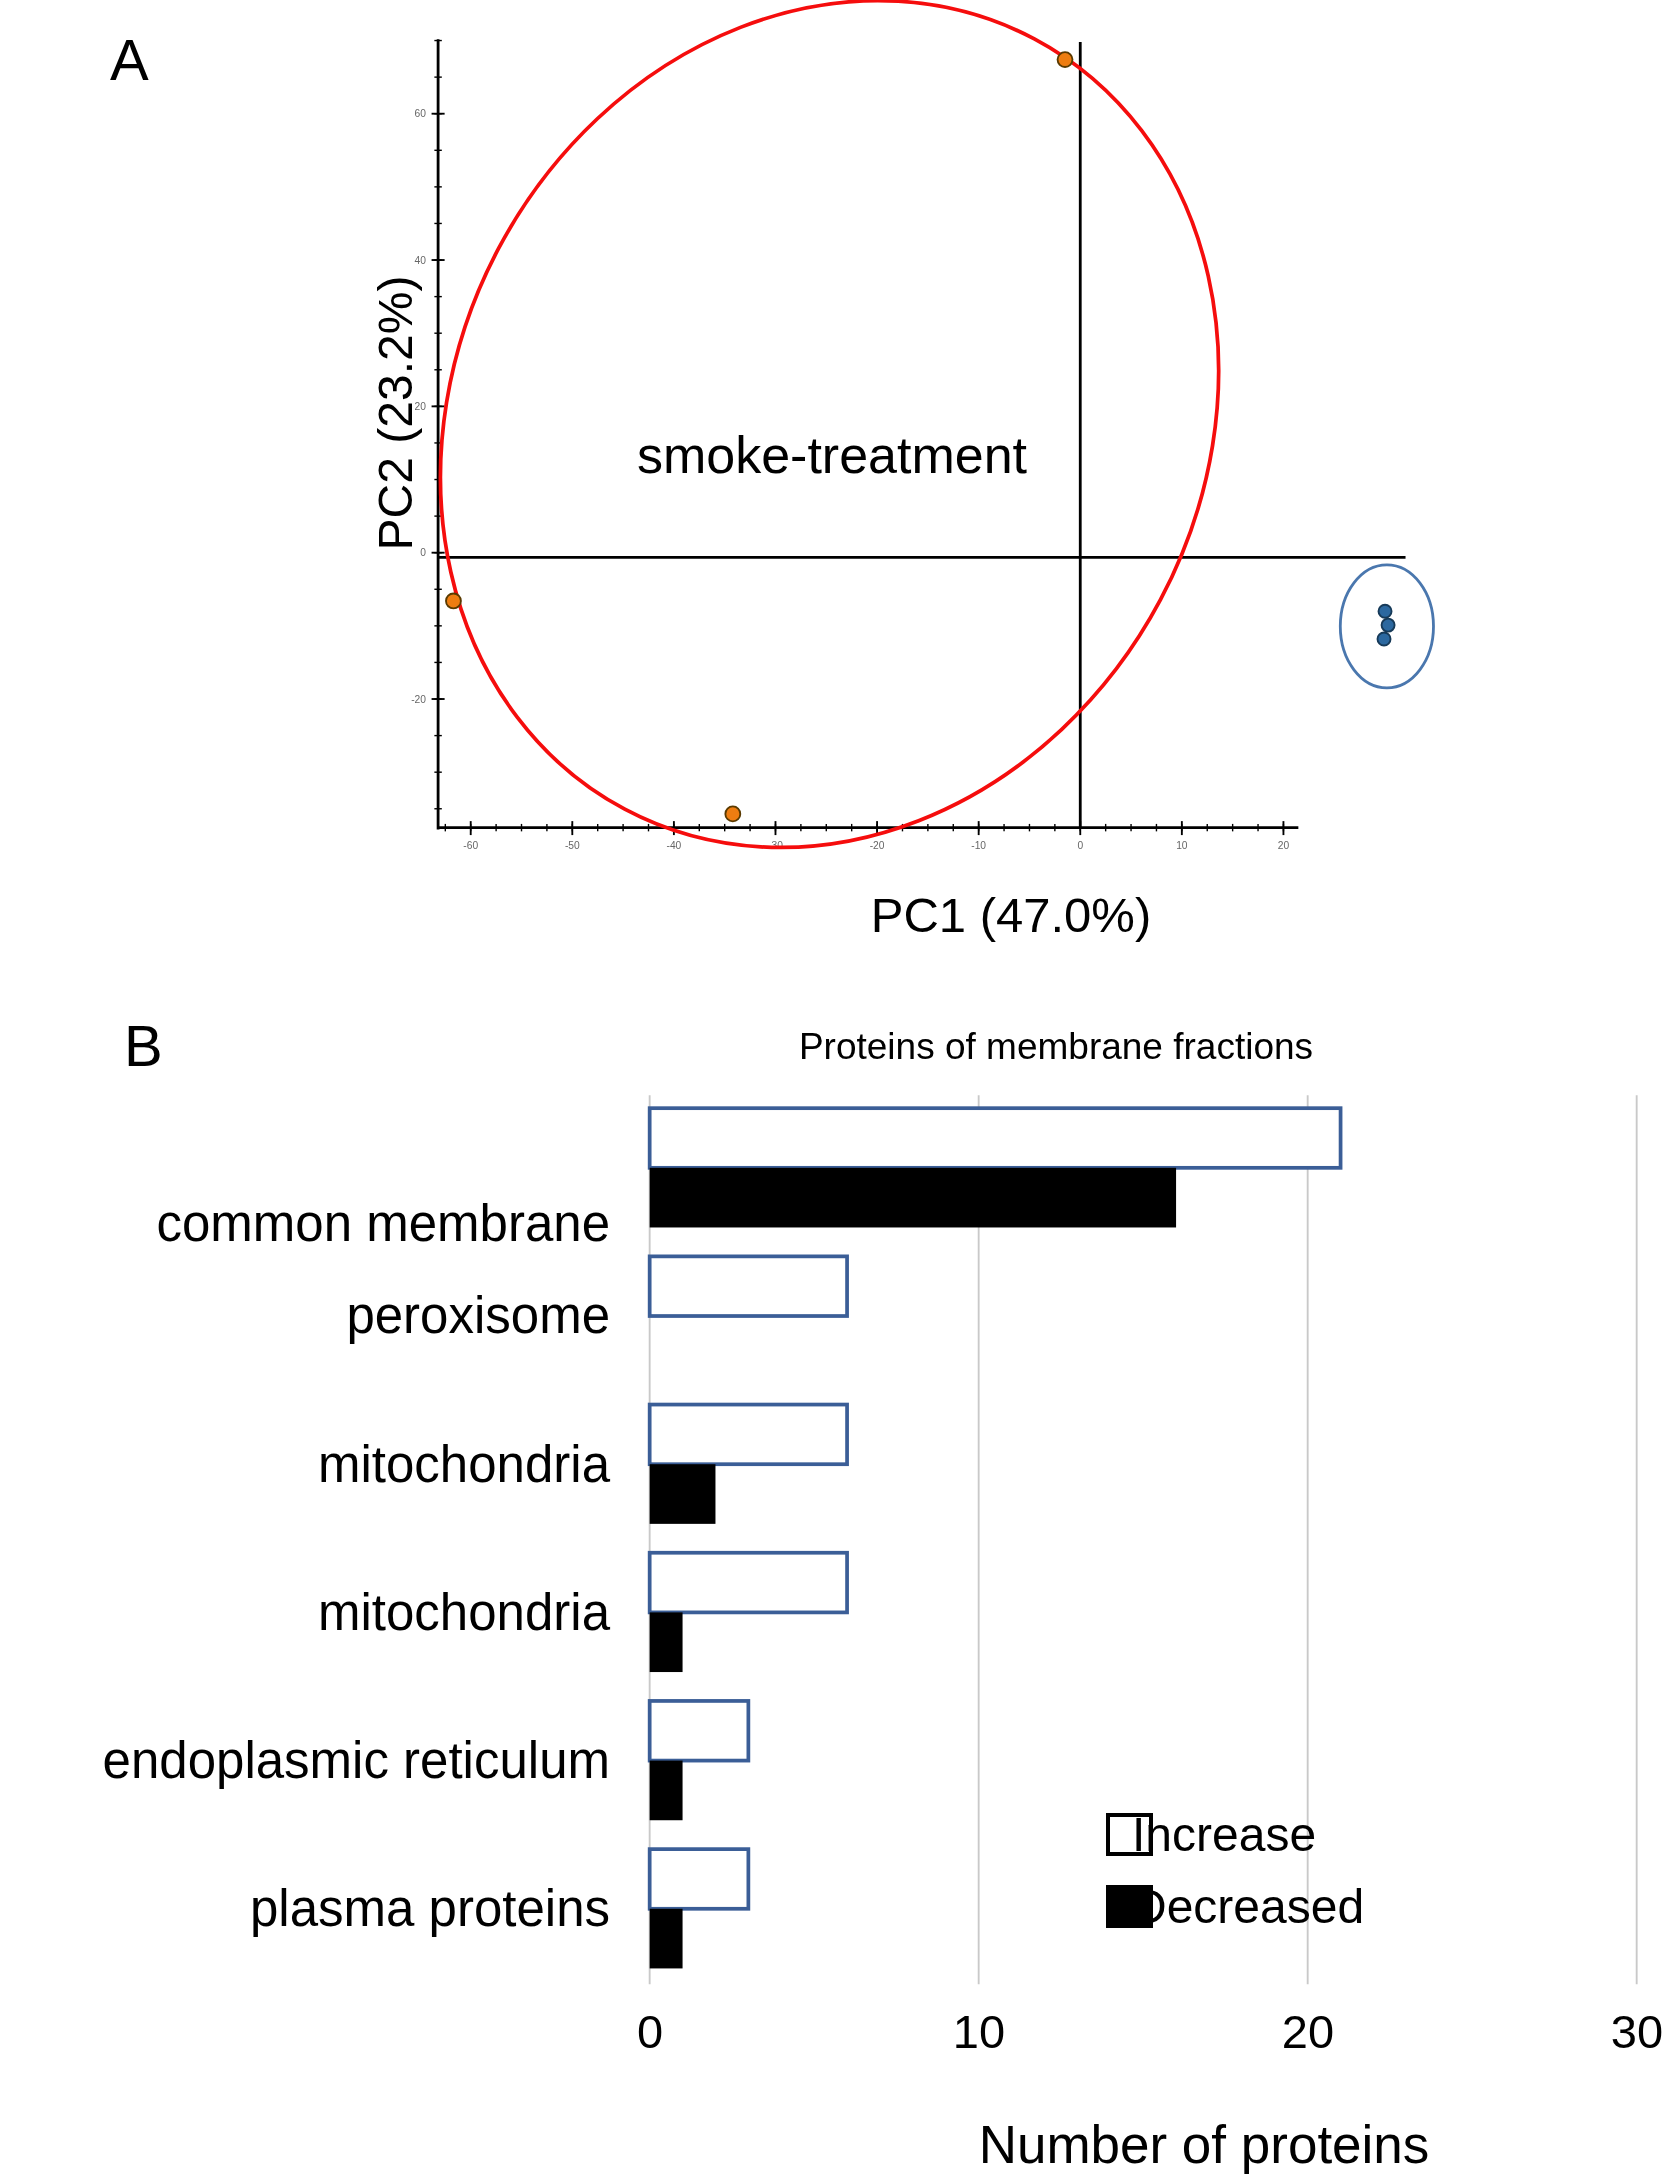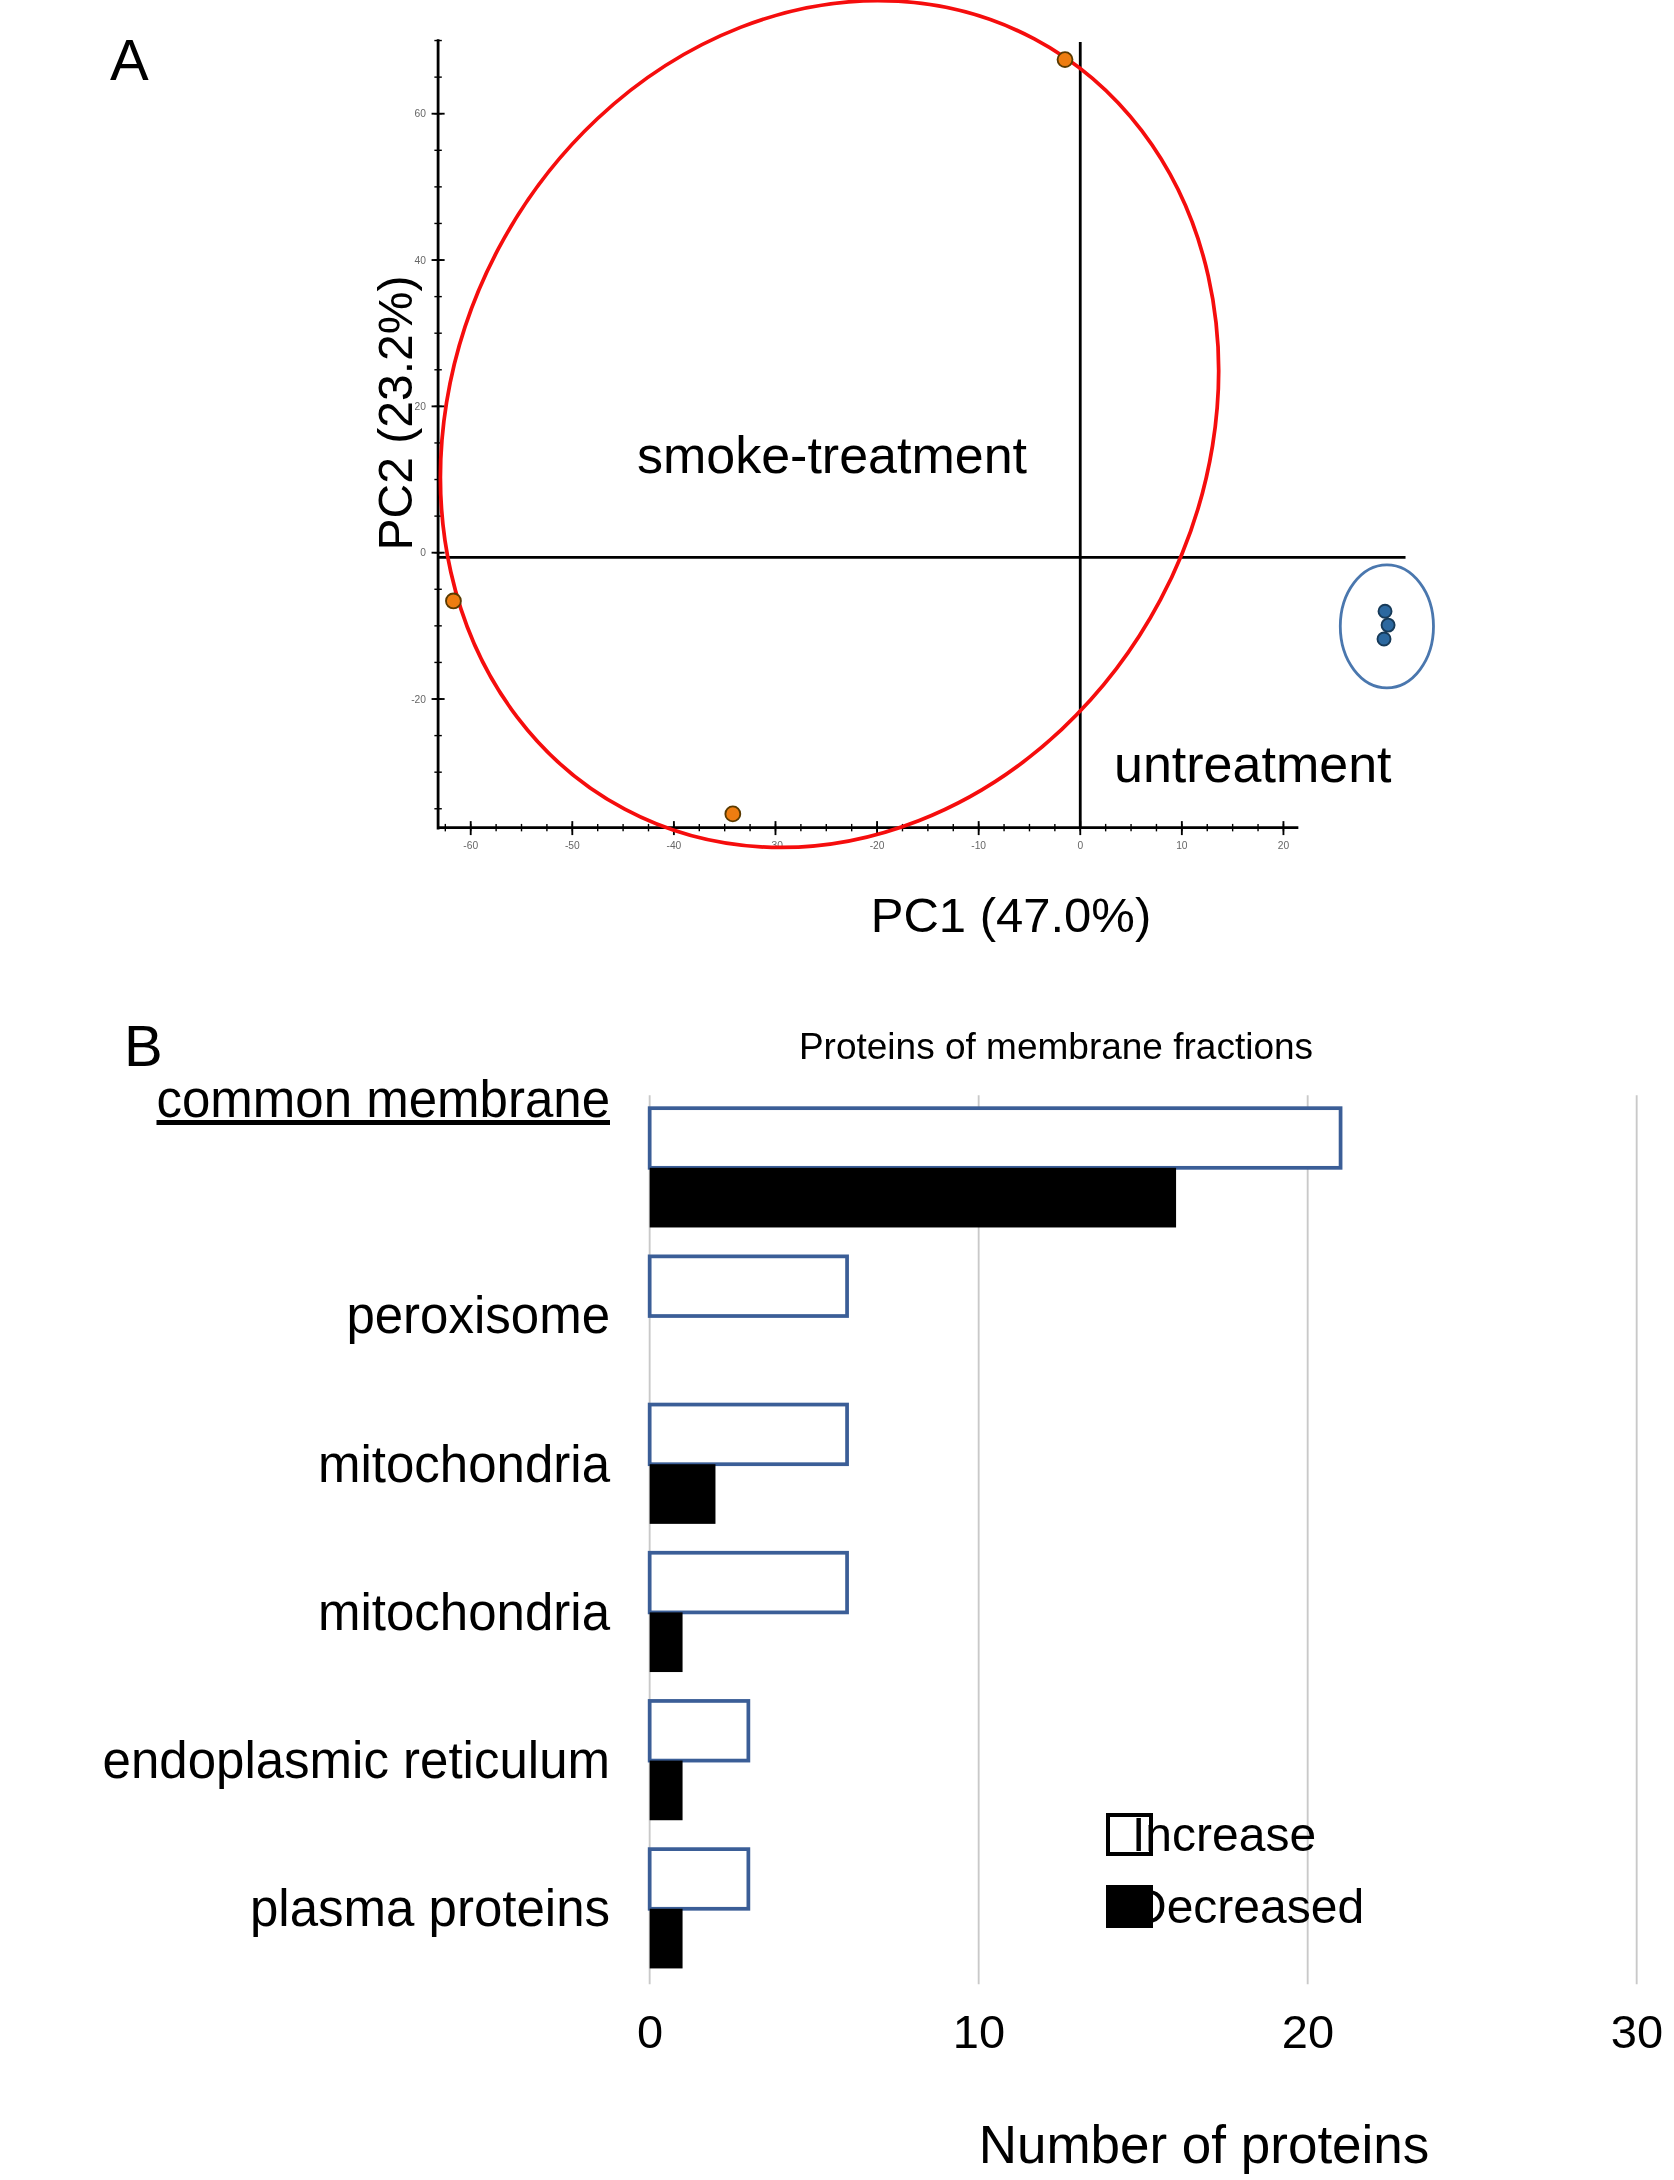--- a/index.html
+++ b/index.html
@@ -138,32 +138,31 @@
       <rect x="697" y="1825" width="105.89999999999999" height="64" fill="#ffffff" stroke="#3b5e97" stroke-width="4"></rect>
       <rect x="697" y="1889" width="35.3" height="64" fill="#000000"></rect>
       <rect x="697" y="1984" width="105.89999999999999" height="64" fill="#ffffff" stroke="#3b5e97" stroke-width="4"></rect>
       <rect x="697" y="2048" width="35.3" height="64" fill="#000000"></rect>
     </svg>
 
   <div class="txt panel-letter" style="left:110px;top:26px;">A</div>
 
   <div class="txt annot center" style="left:832px;top:411px;">smoke-treatment</div>
 
-  <div class="txt annot" style="left:1114px;top:690px;">untreatment</div>
 
   <div class="txt" id="pc2-label" style="left:395px;top:413px;">PC2 (23.2%)</div>
 
   <div class="txt center" id="pc1-label" style="left:1011px;top:887px;margin-top:28px;">PC1 (47.0%)</div>
 
   <div class="txt panel-letter" style="left:124px;top:1012px;">B</div>
 
   <div class="txt center" id="b-title" style="left:1056px;top:1047px;">Proteins of membrane fractions</div>
 
   <div id="cat-labels">
-      <div class="cat-label" style="top: 1071px; text-decoration: underline;">common membrane</div>
+      <div class="cat-label" style="top: 1195px;">common membrane</div>
       <div class="cat-label" style="top: 1287px;">peroxisome</div>
       <div class="cat-label" style="top: 1436px;">mitochondria</div>
       <div class="cat-label" style="top: 1584px;">mitochondria</div>
       <div class="cat-label" style="top: 1732px;">endoplasmic reticulum</div>
       <div class="cat-label" style="top: 1880px;">plasma proteins</div>
     </div>
   <div id="b-ticks">
       <div class="btick" style="left: 650px;">0</div>
       <div class="btick" style="left: 979px;">10</div>
       <div class="btick" style="left: 1308px;">20</div>

